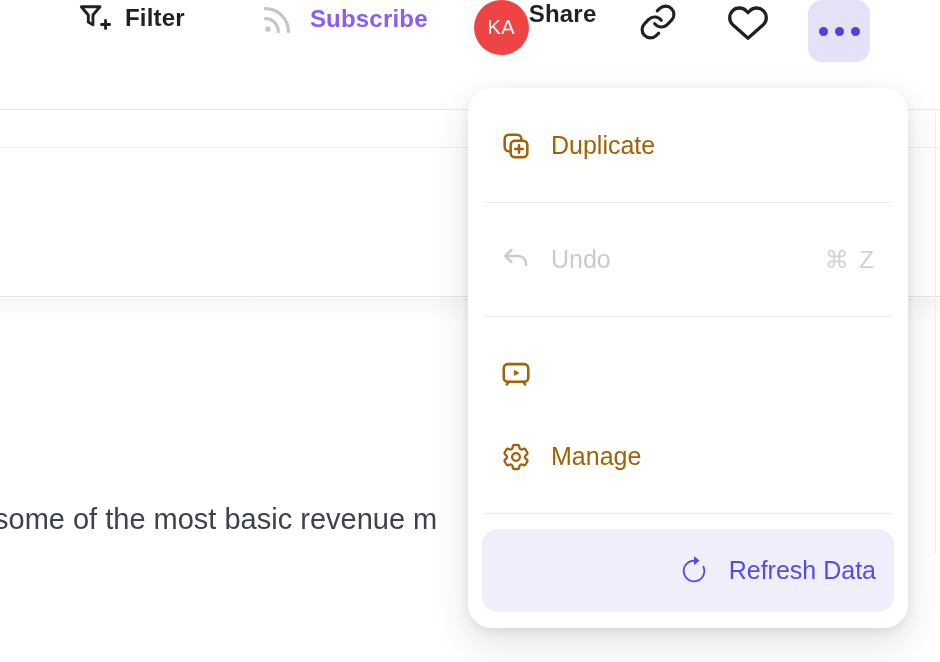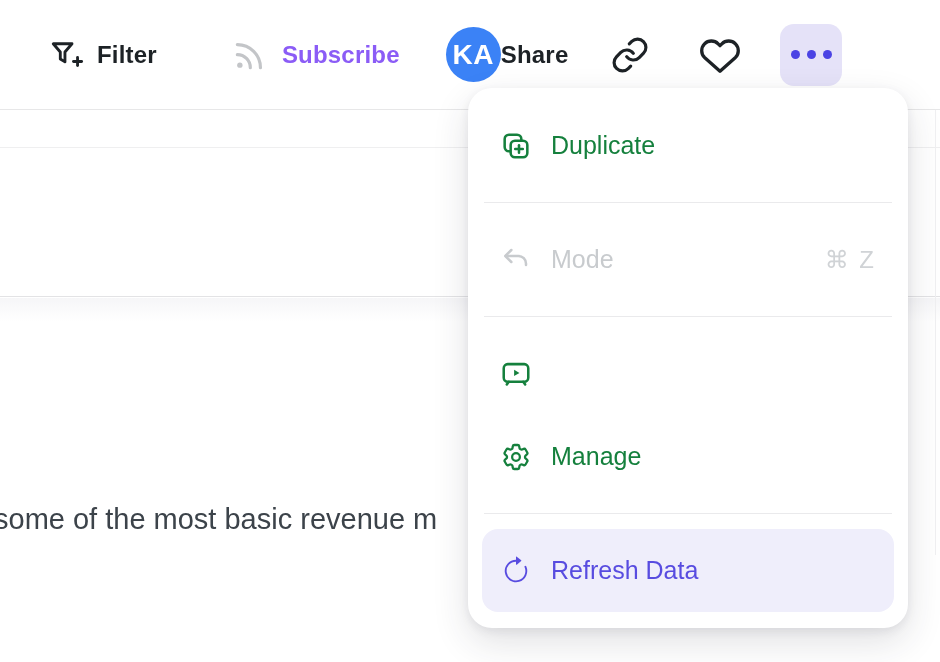--- a/index.html
+++ b/index.html
@@ -3,30 +3,30 @@
 <meta charset="utf-8">
 <style>
   * { margin:0; padding:0; box-sizing:border-box; }
   html,body { width:940px; height:662px; overflow:hidden; background:#ffffff;
               font-family:"Liberation Sans", sans-serif; }
   .stage { position:relative; width:940px; height:662px; }
 
   
   .toolbar { position:absolute; top:0; left:0; width:940px; height:110px;
              background:#fff; border-bottom:1px solid #e7e7e8;
-             display:flex; align-items:center; z-index:2; }
+             display:flex; align-items:flex-start; z-index:2;padding-left:28px; }
   .tb-btn { display:flex; align-items:center; gap:13px; cursor:pointer; }
   .tb-label { font-size:24px; font-weight:700; color:#1d2226; letter-spacing:.2px; }
   .tb-btn.disabled .tb-label { color:#8b5cf6; }
   .tb-btn.disabled { cursor:default; }
   .filter { margin-left:48px; }
   .subscribe { margin-left:74px; }
   .avatar { margin-left:46px; width:55px; height:55px; border-radius:50%;
-            background:#3b82f6; display:flex; align-items:center; justify-content:center;
-            color:#ffffff; font-size:28px; font-weight:700; letter-spacing:.5px; }
+            background:#ef4444; display:flex; align-items:center; justify-content:center;
+            color:#ffffff; font-size:20px; font-weight:400; letter-spacing:.5px; }
   .share { }
   .icon-btn { margin-left:40px; width:44px; height:44px; display:flex;
               align-items:center; justify-content:center; cursor:pointer; color:#1d2226; }
   .heart-btn { margin-left:46px; }
   .more-btn { margin-left:38px; width:62px; height:62px; border-radius:14px;
               background:#e5e2f8; display:flex; align-items:center; justify-content:center;
               gap:7px; cursor:pointer; }
   .more-btn .dot { width:9px; height:9px; border-radius:50%; background:#4b43e4; }
 
   
@@ -40,27 +40,27 @@
                background:#f0f0f2; }
   .paragraph { position:absolute; top:503px; left:-6px; width:700px;
                font-size:29px; color:#3c434a; white-space:nowrap; }
 
   
   .menu { position:absolute; top:88px; left:468px; width:440px;
           background:#fff; border-radius:24px; padding:16px 14px;
           box-shadow:0 14px 36px rgba(40,40,60,.14), 0 3px 10px rgba(40,40,60,.08);
           z-index:10; }
   .menu-item { display:flex; align-items:center; height:83px; padding:0 18px;
-               border-radius:16px; color:#15803d; cursor:pointer; }
+               border-radius:16px; color:#a16207; cursor:pointer; }
   .mi-icon { width:32px; height:32px; margin-right:19px; flex:none;
              display:flex; align-items:center; justify-content:center; }
   .mi-label { font-size:25px; font-weight:500; }
   .mi-shortcut { margin-left:auto; font-size:24px; color:#d0d3d6; letter-spacing:2px; }
   .menu-item.disabled { color:#c8cbce; cursor:default; }
-  .menu-item.highlighted { background:#efeefb; color:#584ce0; }
+  .menu-item.highlighted { background:#efeefb; color:#584ce0;justify-content:flex-end; }
   .menu-divider { height:1px; background:#eaeaec; margin:15px 2px; }
   svg { display:block; }
 </style>
 </head>
 <body>
 
 <div class="stage">
 
   <div class="band1"></div>
   <div class="card1"></div>
@@ -142,21 +142,21 @@
 
     <div class="menu-divider"></div>
 
     <div class="menu-item disabled">
       <span class="mi-icon">
         <svg width="32" height="32" viewBox="0 0 24 24" fill="none" stroke="currentColor" stroke-width="1.9" stroke-linecap="round" stroke-linejoin="round">
           <path d="M8.5 4.5 4 9l4.5 4.5"></path>
           <path d="M4.5 9h9.3a5.7 5.7 0 0 1 5.7 5.7v1"></path>
         </svg>
       </span>
-      <span class="mi-label">Mode</span>
+      <span class="mi-label">Undo</span>
       <span class="mi-shortcut">⌘ Z</span>
     </div>
 
     <div class="menu-divider"></div>
 
     <div class="menu-item">
       <span class="mi-icon">
         <svg width="32" height="32" viewBox="0 0 24 24" fill="none" stroke="currentColor" stroke-width="1.9" stroke-linecap="round" stroke-linejoin="round">
           <rect x="2.8" y="4.6" width="18.4" height="13.2" rx="3"></rect>
           <path d="M10.6 8.9v4.6l4-2.3z" fill="currentColor" stroke="none"></path>

